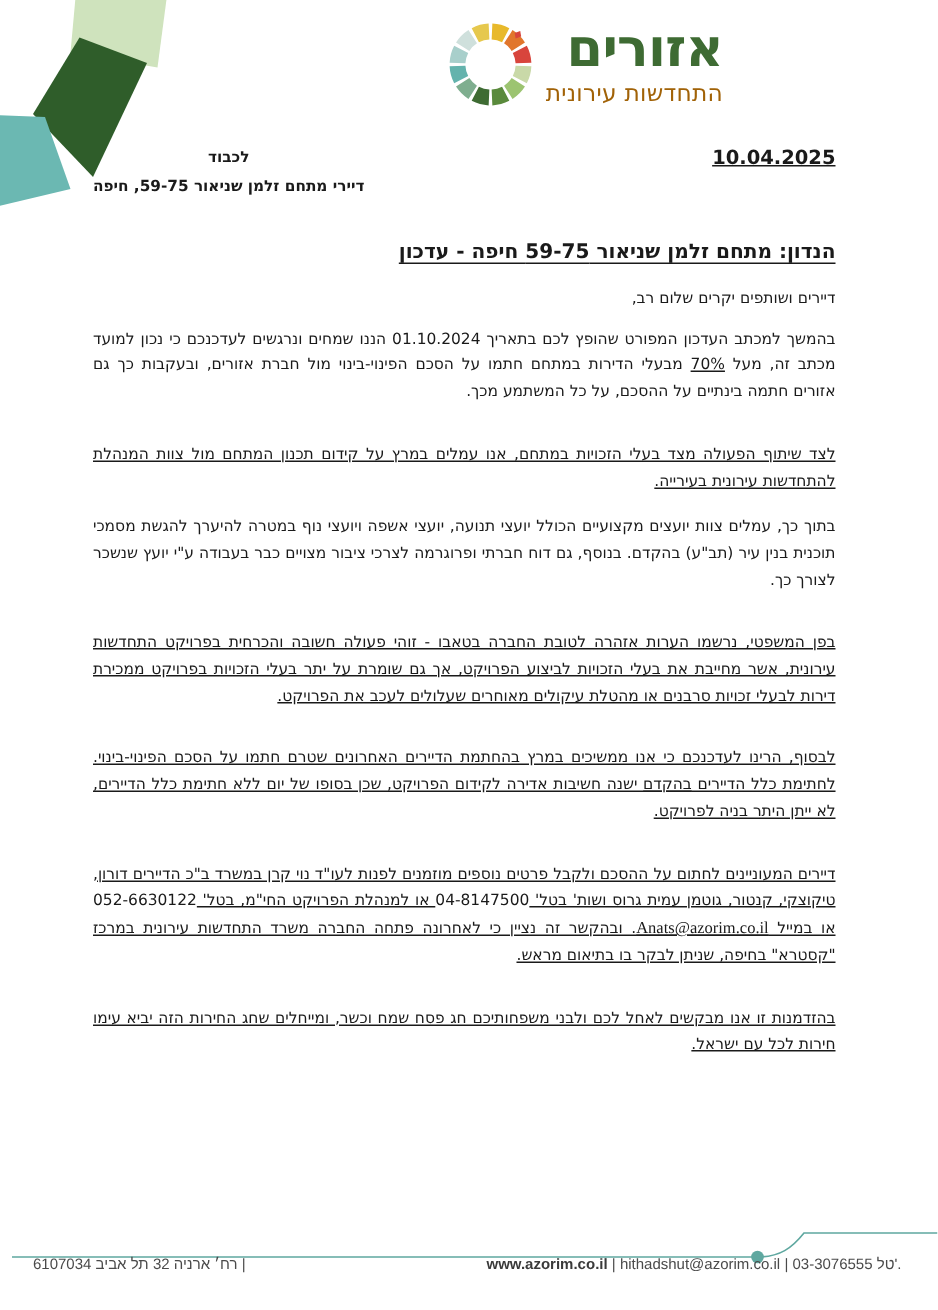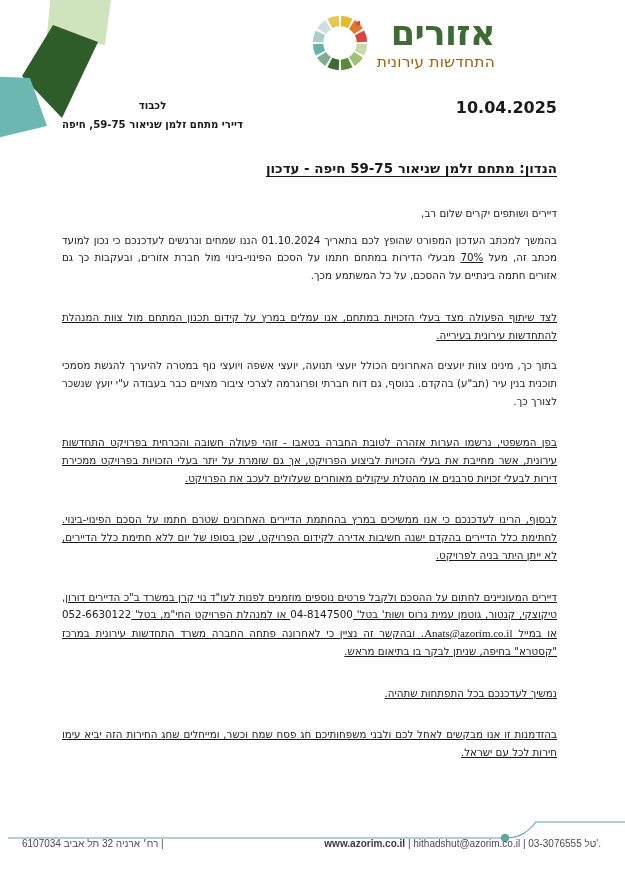--- a/index.html
+++ b/index.html
@@ -20,21 +20,20 @@
   
   #deco-shapes { position: absolute; left: 0; top: 0; width: 150px; height: 150px; }
 
   
   #letter-header {
     position: absolute;
     top: 6px;
     left: 0;
     width: 500px;
     height: 86px;
-    margin-left: 13px;
   }
   #brand-logo {
     position: absolute;
     right: 18px;
     top: 6px;
     display: flex;
     align-items: center;
     gap: 6px;
     flex-direction: row;
   }
@@ -64,34 +63,34 @@
   }
   .pad { padding: 0 68px 0 62px; }
 
   #meta-row {
     display: flex;
     justify-content: space-between;
     align-items: flex-start;
     font-size: 10.2px;
     font-weight: bold;
   }
-  #doc-date { direction: ltr; font-size: 16px; font-weight: bold; padding-top: 2px;}
+  #doc-date { direction: ltr; font-size: 13px; font-weight: bold; padding-top: 2px; text-decoration: underline;}
   #addressee { text-align: center; line-height: 1.9; }
 
   #subject-line {
     margin-top: 26px;
     text-align: right;
     font-size: 13.4px;
     font-weight: bold;
     text-decoration: underline;
     text-underline-offset: 2.5px;
   }
 
   .greeting {
-    margin-top: 31px;
+    margin-top: 17px;
     text-align: right;
     font-size: 10.3px;
   }
 
   p.para {
     margin: 13px 0 0 0;
     font-size: 10.3px;
     line-height: 1.72;
     text-align: justify;
     text-align-last: right;
@@ -185,29 +184,28 @@
     </div>
 
     <div id="subject-line">הנדון: מתחם זלמן שניאור 59-75 חיפה - עדכון</div>
 
     <div class="greeting">דיירים ושותפים יקרים שלום רב,</div>
 
     <p class="para"><span>בהמשך למכתב העדכון המפורט שהופץ לכם בתאריך 01.10.2024 הננו שמחים ונרגשים לעדכנכם כי נכון למועד מכתב זה, מעל </span><span class="em-ul">70%</span><span> מבעלי הדירות במתחם חתמו על הסכם הפינוי-בינוי מול חברת אזורים, ובעקבות כך גם אזורים חתמה בינתיים על ההסכם, על כל המשתמע מכך.</span></p>
 
     <p class="para gap-big">לצד שיתוף הפעולה מצד בעלי הזכויות במתחם, אנו עמלים במרץ על קידום תכנון המתחם מול צוות המנהלת להתחדשות עירונית בעירייה.</p>
 
-    <p class="para">בתוך כך, מינינו צוות יועצים האחרונים הכולל יועצי תנועה, יועצי אשפה ויועצי נוף במטרה להיערך להגשת מסמכי תוכנית בנין עיר (תב"ע) בהקדם. בנוסף, גם דוח חברתי ופרוגרמה לצרכי ציבור מצויים כבר בעבודה ע"י יועץ שנשכר לצורך כך.</p>
+    <p class="para">בתוך כך, עמלים צוות יועצים מקצועיים הכולל יועצי תנועה, יועצי אשפה ויועצי נוף במטרה להיערך להגשת מסמכי תוכנית בנין עיר (תב"ע) בהקדם. בנוסף, גם דוח חברתי ופרוגרמה לצרכי ציבור מצויים כבר בעבודה ע"י יועץ שנשכר לצורך כך.</p>
 
     <p class="para gap-big">בפן המשפטי, נרשמו הערות אזהרה לטובת החברה בטאבו - זוהי פעולה חשובה והכרחית בפרויקט התחדשות עירונית, אשר מחייבת את בעלי הזכויות לביצוע הפרויקט, אך גם שומרת על יתר בעלי הזכויות בפרויקט ממכירת דירות לבעלי זכויות סרבנים או מהטלת עיקולים מאוחרים שעלולים לעכב את הפרויקט.</p>
 
     <p class="para gap-big"><span>לבסוף, הרינו לעדכנכם כי אנו ממשיכים במרץ בהחתמת הדיירים האחרונים שטרם חתמו על הסכם הפינוי-בינוי. לחתימת כלל הדיירים </span><span class="ul-only">בהקדם</span><span> ישנה חשיבות אדירה לקידום הפרויקט, שכן בסופו של יום ללא חתימת כלל הדיירים, לא ייתן היתר בניה לפרויקט.</span></p>
 
     <p class="para gap-big"><span>דיירים המעוניינים לחתום על ההסכם ולקבל פרטים נוספים מוזמנים לפנות לעו"ד נוי קרן במשרד ב"כ הדיירים דורון, טיקוצקי, קנטור, גוטמן עמית גרוס ושות' בטל' </span><span class="ltr-num">04-8147500</span><span> או למנהלת הפרויקט החי"מ, בטל' </span><span class="ltr-num">052-6630122</span><span> או במייל </span><a class="mail-link" href="#">Anats@azorim.co.il</a><span>. ובהקשר זה נציין כי לאחרונה פתחה החברה משרד התחדשות עירונית במרכז "קסטרא" בחיפה, שניתן לבקר בו בתיאום מראש.</span></p>
 
-    <p class="para gap-big tight">נמשיך לעדכנכם בכל התפתחות שתהיה.</p>
 
     <p class="para gap-big">בהזדמנות זו אנו מבקשים לאחל לכם ולבני משפחותיכם חג פסח שמח וכשר, ומייחלים שחג החירות הזה יביא עימו חירות לכל עם ישראל.</p>
 
 
   </div>
 </main>
 
 <svg id="footer-rule" viewBox="0 0 625 30" preserveAspectRatio="none">
   <path d="M8 22 L505 22 C 520 22, 528 16, 536 6 L 625 6" fill="none" stroke="#5fa8a0" stroke-width="1.1"></path>
   <circle cx="505" cy="22" r="4.2" fill="#5fa8a0"></circle>

